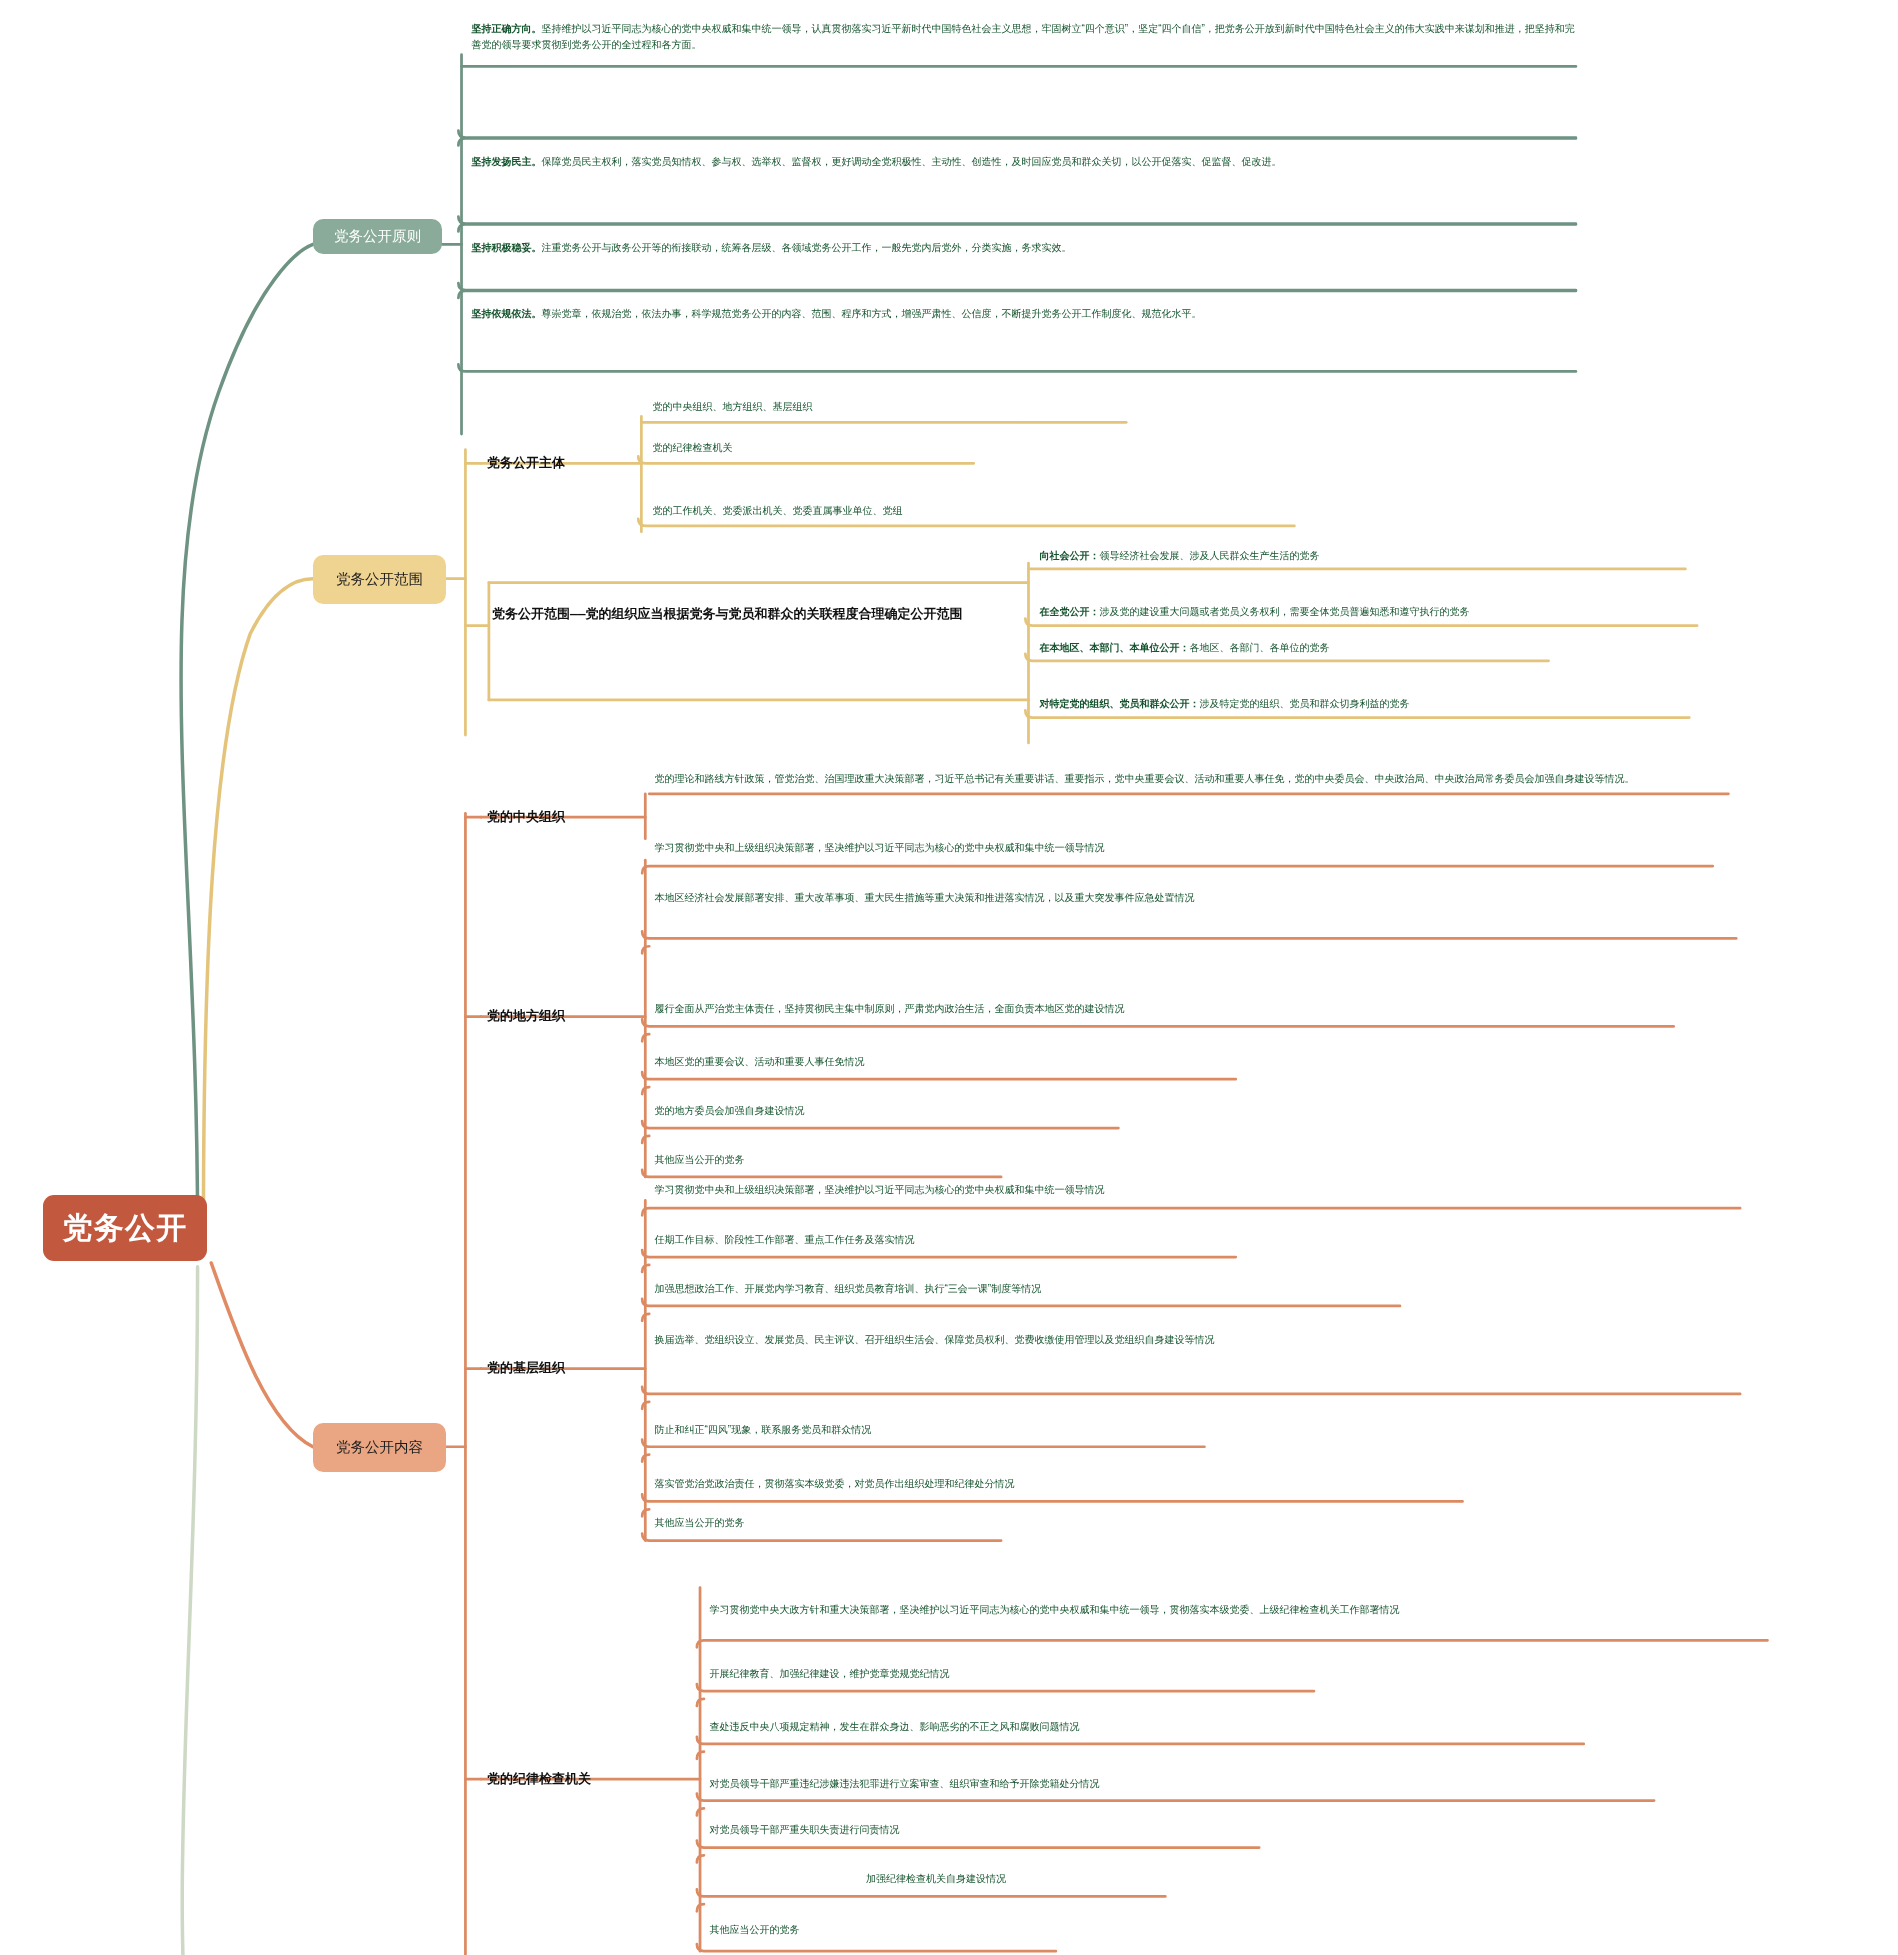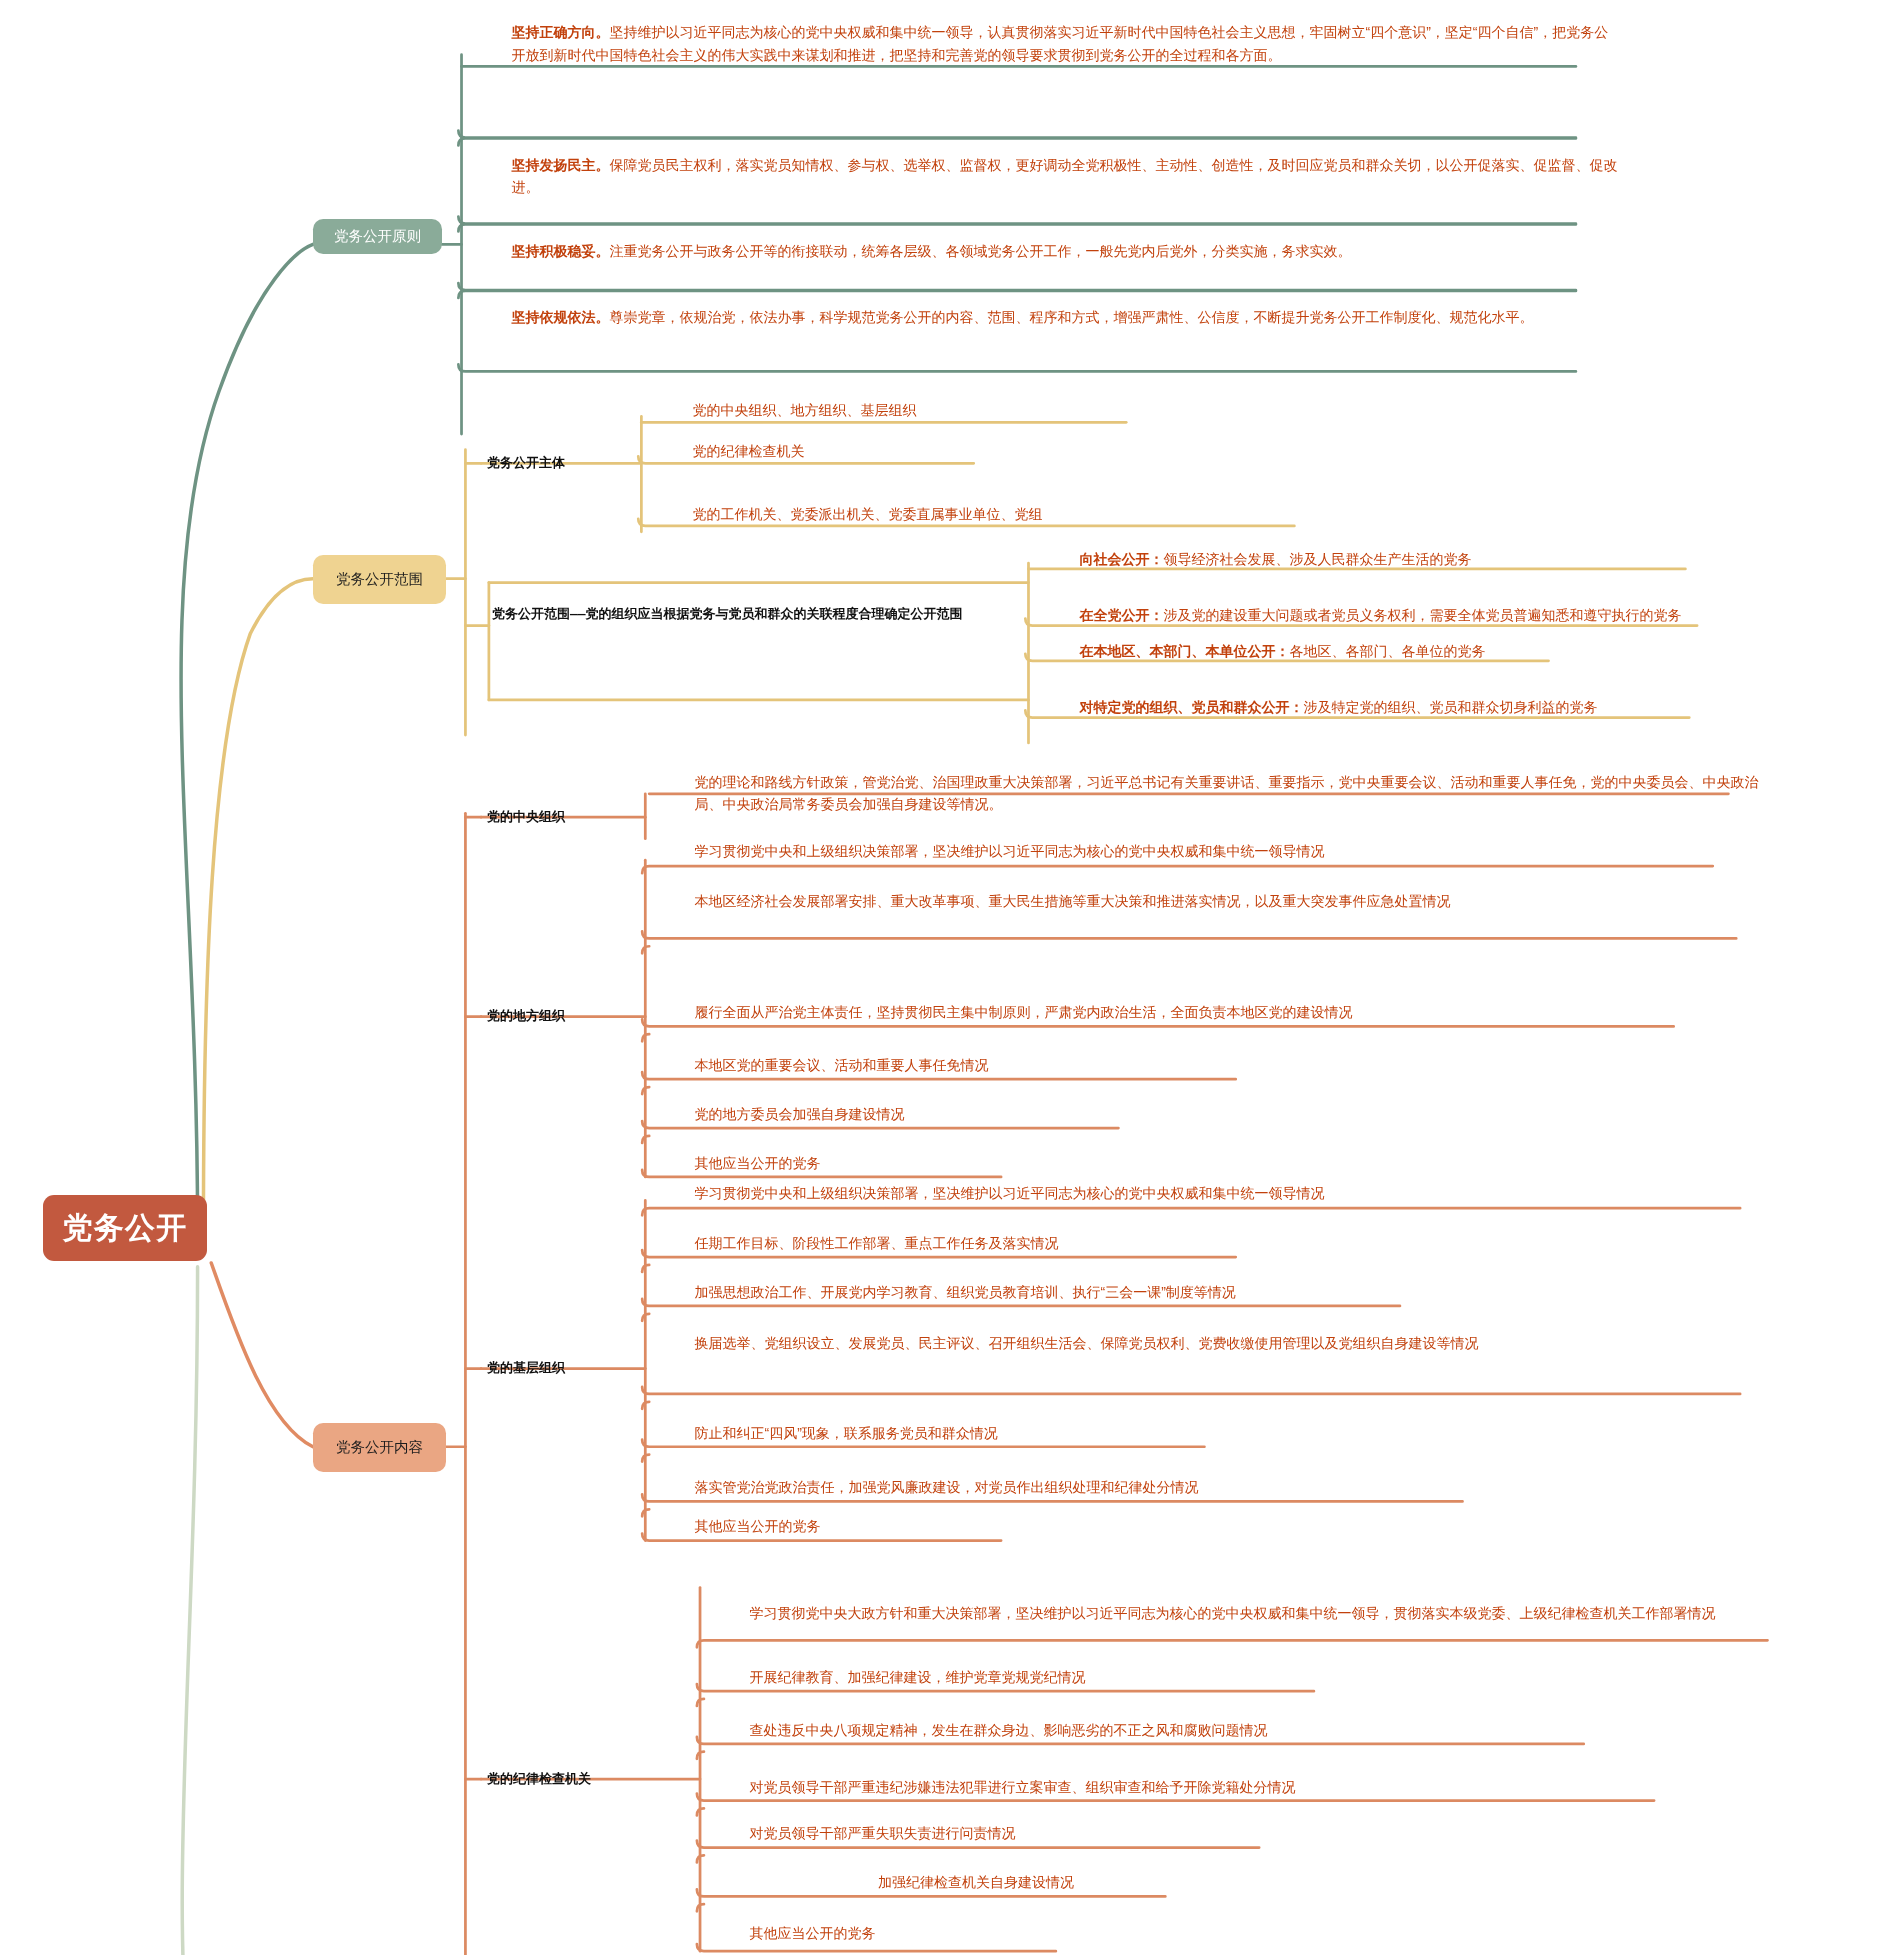--- a/index.html
+++ b/index.html
@@ -20,23 +20,22 @@
     display:flex;align-items:center;justify-content:center;
     font-size:14.5px;box-sizing:border-box;padding:5.5px 10.2px;white-space:nowrap;
   }
   .branch.green{background:#8aab99;color:#ffffff;}
   .branch.yellow{background:#efd391;color:#1d1d1d;}
   .branch.orange{background:#eaa683;color:#1d1d1d;}
 
   
   .leaf{
     position:absolute;box-sizing:border-box;
-    font-size:14px;line-height:1.62;color:#c2410c;
+    font-size:10px;line-height:1.62;color:#14532d;
     padding:5.5px 2.3px 5.5px 5.5px;
-    margin-left:40px;
   }
   .leaf b{font-weight:700;}
   .cat{
     position:absolute;font-size:13px;font-weight:700;color:#111;
     line-height:1.5;box-sizing:border-box;padding:1.6px 0;font-family:Liberation Mono, monospace;
   }
   .cat.multi{line-height:1.62;font-weight:700;}
 </style>
 </head>
 <body>
@@ -234,21 +233,21 @@
   <div class="leaf" style="left:649px;top:1048px;width:587px;">本地区党的重要会议、活动和重要人事任免情况</div>
   <div class="leaf" style="left:649px;top:1097px;width:469px;">党的地方委员会加强自身建设情况</div>
   <div class="leaf" style="left:649px;top:1146px;width:352px;">其他应当公开的党务</div>
 
   <div class="cat" style="left:487px;top:1357px;width:153px;">党的基层组织</div>
   <div class="leaf" style="left:649px;top:1176px;width:1091px;">学习贯彻党中央和上级组织决策部署，坚决维护以习近平同志为核心的党中央权威和集中统一领导情况</div>
   <div class="leaf" style="left:649px;top:1226px;width:587px;">任期工作目标、阶段性工作部署、重点工作任务及落实情况</div>
   <div class="leaf" style="left:649px;top:1275px;width:751px;">加强思想政治工作、开展党内学习教育、组织党员教育培训、执行“三会一课”制度等情况</div>
   <div class="leaf" style="left:649px;top:1326px;width:1091px;">换届选举、党组织设立、发展党员、民主评议、召开组织生活会、保障党员权利、党费收缴使用管理以及党组织自身建设等情况</div>
   <div class="leaf" style="left:649px;top:1416px;width:555px;">防止和纠正“四风”现象，联系服务党员和群众情况</div>
-  <div class="leaf" style="left:649px;top:1470px;width:813px;">落实管党治党政治责任，加强党风廉政建设，对党员作出组织处理和纪律处分情况</div>
+  <div class="leaf" style="left:649px;top:1470px;width:813px;">落实管党治党政治责任，贯彻落实本级党委，对党员作出组织处理和纪律处分情况</div>
   <div class="leaf" style="left:649px;top:1509px;width:352px;">其他应当公开的党务</div>
 
   <div class="cat" style="left:487px;top:1768px;width:211px;">党的纪律检查机关</div>
   <div class="leaf" style="left:704px;top:1596px;width:1056px;">学习贯彻党中央大政方针和重大决策部署，坚决维护以习近平同志为核心的党中央权威和集中统一领导，贯彻落实本级党委、上级纪律检查机关工作部署情况</div>
   <div class="leaf" style="left:704px;top:1660px;width:610px;">开展纪律教育、加强纪律建设，维护党章党规党纪情况</div>
   <div class="leaf" style="left:704px;top:1713px;width:880px;">查处违反中央八项规定精神，发生在群众身边、影响恶劣的不正之风和腐败问题情况</div>
   <div class="leaf" style="left:704px;top:1770px;width:950px;">对党员领导干部严重违纪涉嫌违法犯罪进行立案审查、组织审查和给予开除党籍处分情况</div>
   <div class="leaf" style="left:704px;top:1816px;width:555px;">对党员领导干部严重失职失责进行问责情况</div>
   <div class="leaf" style="left:704px;top:1865px;width:461px;text-align:center;">加强纪律检查机关自身建设情况</div>
   <div class="leaf" style="left:704px;top:1916px;width:352px;">其他应当公开的党务</div>

